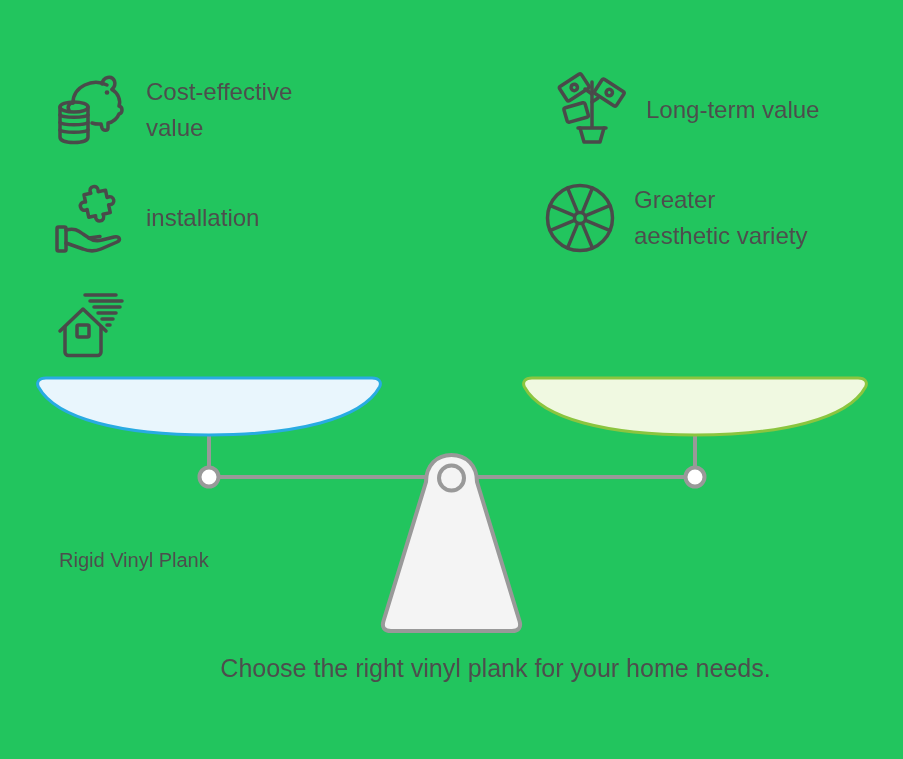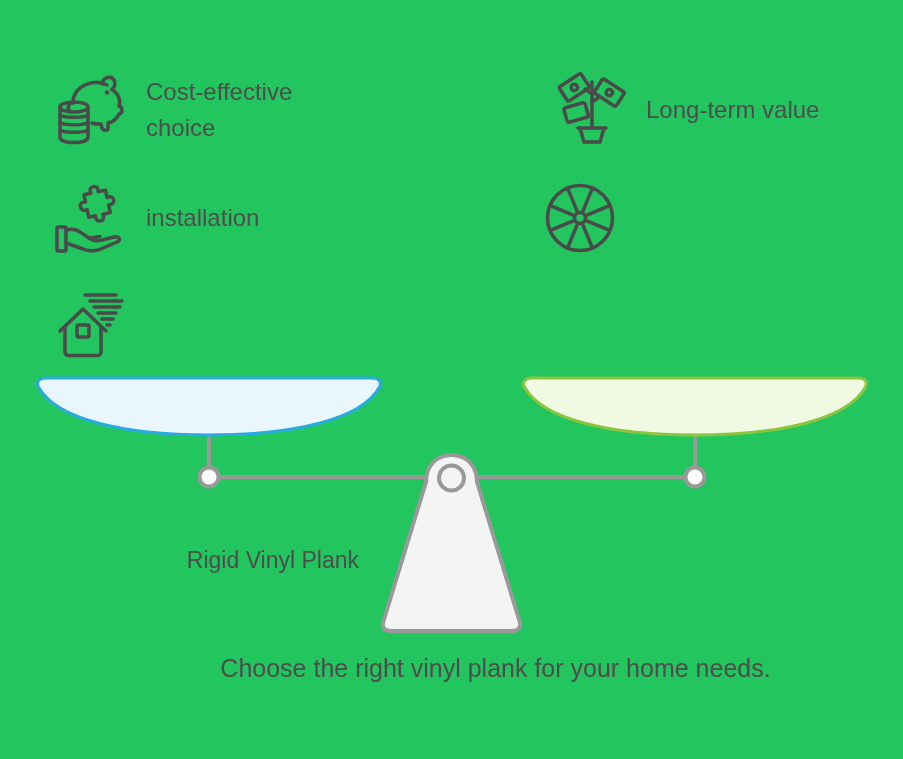--- a/index.html
+++ b/index.html
@@ -18,21 +18,21 @@
   .ftext .l:empty{display:none;}
 
   #scale-svg{position:absolute;left:0;top:370px;width:903px;height:280px;}
   .pan-left{fill:var(--pan-left-fill,#e9f6fd);stroke:var(--pan-left-stroke,#29abe2);stroke-width:3;}
   .pan-right{fill:var(--pan-right-fill,#f0f9e1);stroke:var(--pan-right-stroke,#8bc53f);stroke-width:3;}
   .hw{fill:none;stroke:var(--hw,#999999);stroke-width:4;}
   .hw-joint{fill:#ffffff;stroke:var(--hw,#999999);stroke-width:4;}
   .base{fill:var(--base-fill,#f4f4f4);stroke:var(--hw,#999999);stroke-width:4;stroke-linejoin:round;}
   .hole{fill:var(--base-fill,#f4f4f4);stroke:var(--hw,#999999);stroke-width:4;}
 
-  .pan-label{position:absolute;width:300px;text-align:right;font-size:23px;line-height:30px;}
+  .pan-label{position:absolute;width:300px;text-align:left;font-size:20px;line-height:30px;}
   #label-left{left:59px;top:545px;}
   #label-right{left:545px;top:545px;}
   #caption{position:absolute;left:0;top:652px;width:903px;text-align:center;font-size:25px;line-height:32px;padding-left:44px;}
 </style>
 </head>
 <body>
 
 <div id="canvas">
 
   <div class="feature" style="left:52px;top:68px">
@@ -45,21 +45,21 @@
         <path d="M21 33 C 17 33 15 37 17 40"></path>
         <path d="M8 37 L 8 67 C 8 70.5 14 72.5 22 72.5 C 30 72.5 36 70.5 36 67 L 36 37"></path>
         <ellipse cx="22" cy="37" rx="14" ry="5"></ellipse>
         <path d="M8 45 C 11 48 33 48 36 45"></path>
         <path d="M8 52.5 C 11 55.5 33 55.5 36 52.5"></path>
         <path d="M8 60 C 11 63 33 63 36 60"></path>
       </svg>
     </span>
     <span class="ftext">
       <span class="l">Cost-effective</span>
-      <span class="l">choice</span>
+      <span class="l">value</span>
     </span>
   </div>
 
   <div class="feature" style="left:52px;top:176px">
     <span class="icon">
       <svg viewBox="0 0 80 80" aria-hidden="true">
         <g transform="rotate(-12 46 25)">
           <path d="M34 14 h7 c-2.5 -8 10 -8 7.5 0 H 56 v7.5 c8 -2.5 8 10 0 7.5 V 37 h-7.5 c2.5 8 -10 8 -7.5 0 H 34 v-8 c-8 2.5 -8 -10 0 -7.5 Z"></path>
         </g>
         <rect x="5" y="49" width="9" height="24" rx="1.5"></rect>
@@ -123,20 +123,24 @@
         <path d="M46.9 42.9 L 69.6 52.3"></path>
         <path d="M42.9 46.9 L 52.3 69.6"></path>
         <path d="M37.1 46.9 L 27.7 69.6"></path>
         <path d="M33.1 42.9 L 10.4 52.3"></path>
         <path d="M33.1 37.1 L 10.4 27.7"></path>
         <path d="M37.1 33.1 L 27.7 10.4"></path>
         <path d="M42.9 33.1 L 52.3 10.4"></path>
         <path d="M46.9 37.1 L 69.6 27.7"></path>
       </svg>
     </span>
+    <span class="ftext">
+      <span class="l">Greater</span>
+      <span class="l">aesthetic variety</span>
+    </span>
   </div>
 
 
   <svg id="scale-svg" viewBox="0 0 903 280" aria-hidden="true">
     <defs>
       <path id="panShape" d="M 46 8 L 372 8 C 379 8 382 12 379.5 17 C 362 49 296 65 209 65 C 122 65 56 49 38.5 17 C 36 12 39 8 46 8 Z"></path>
     </defs>
     <path class="hw" d="M 209 63 V 100"></path>
     <path class="hw" d="M 695 63 V 100"></path>
     <path class="hw" d="M 209 107 H 695"></path>

